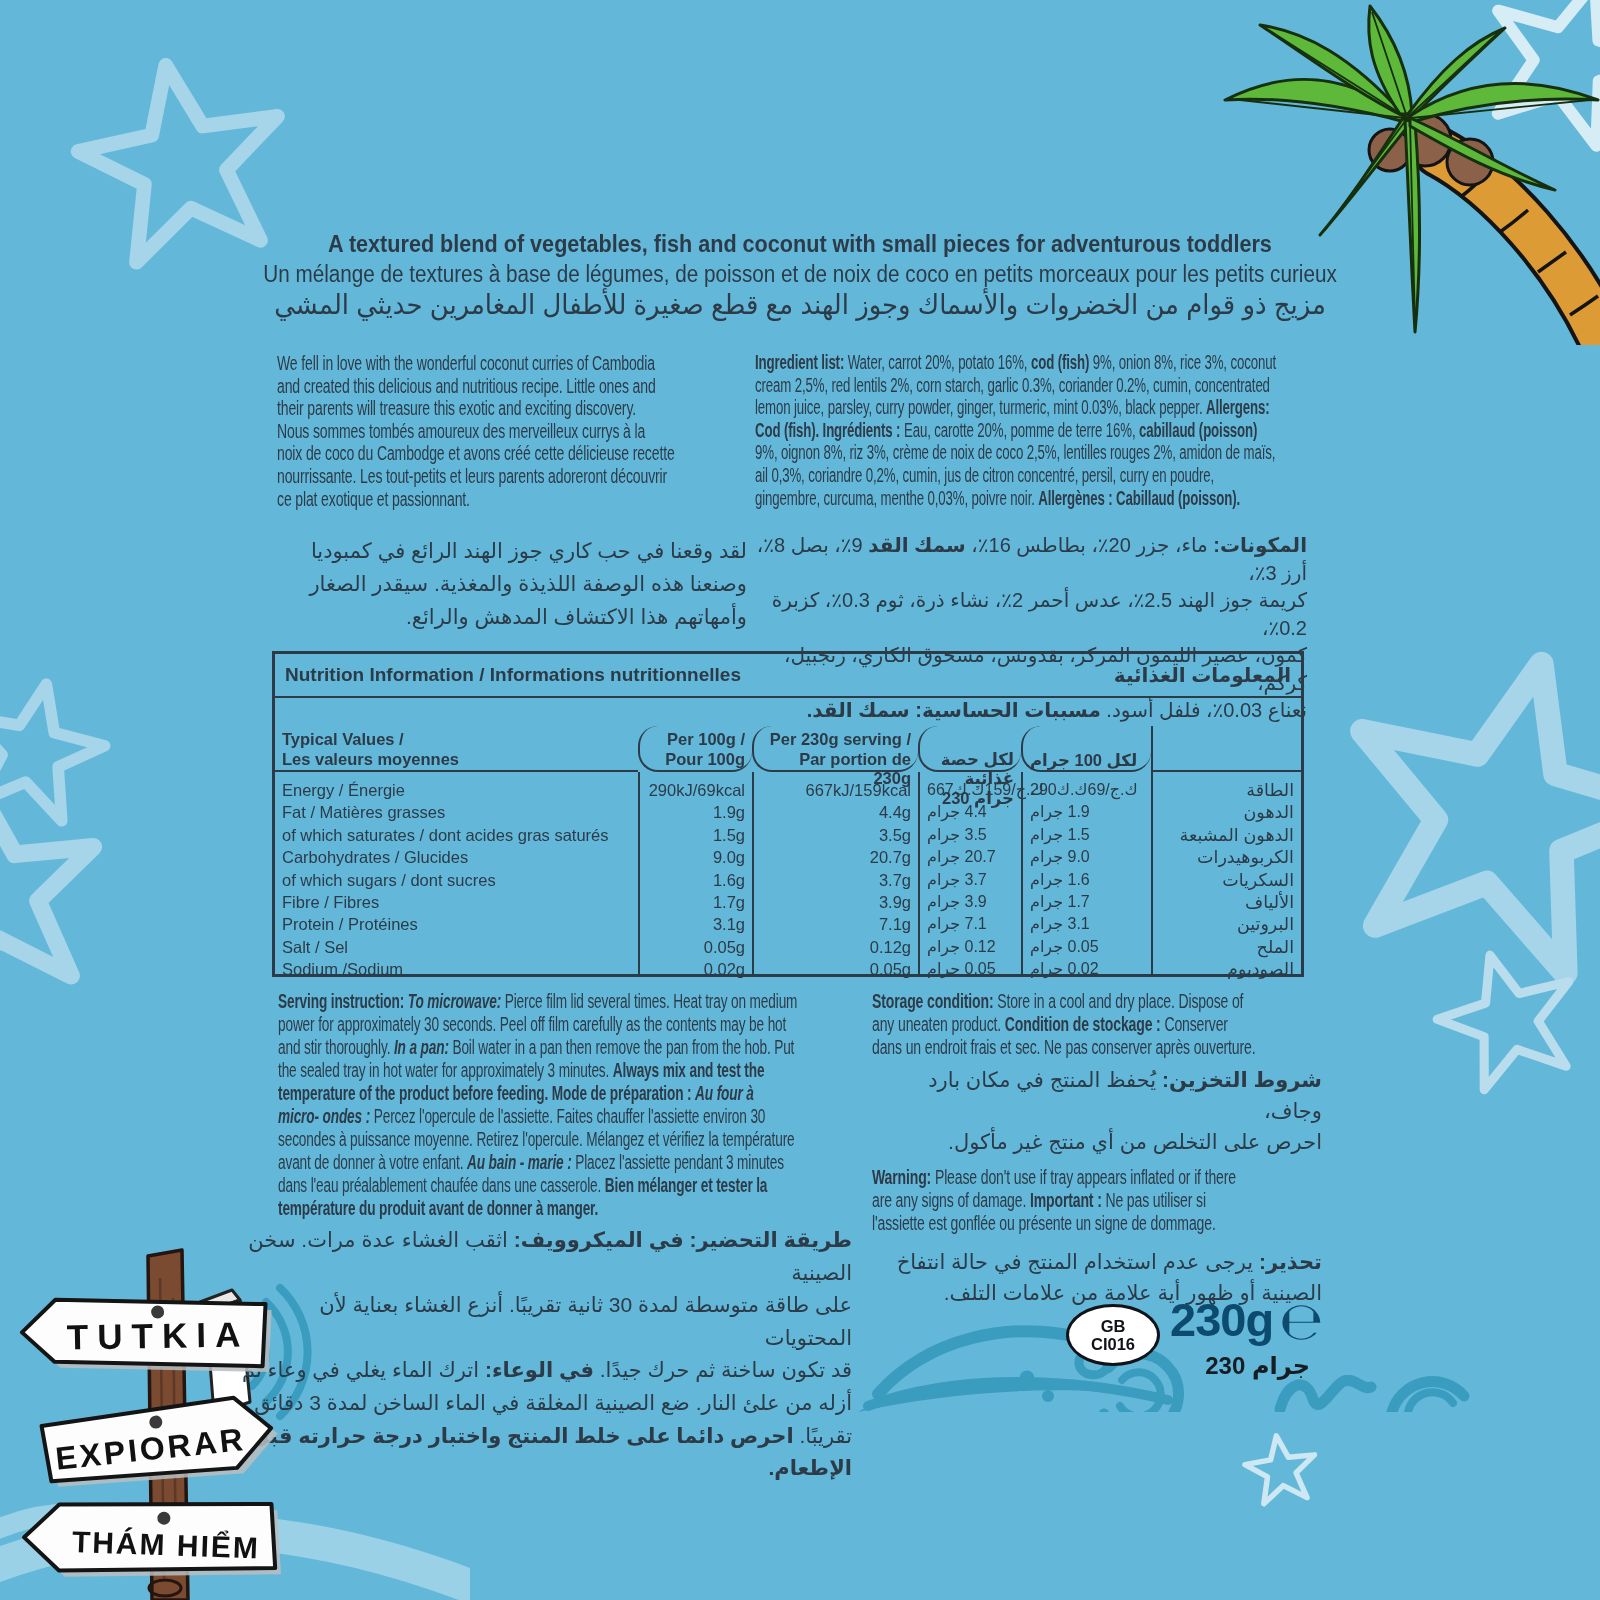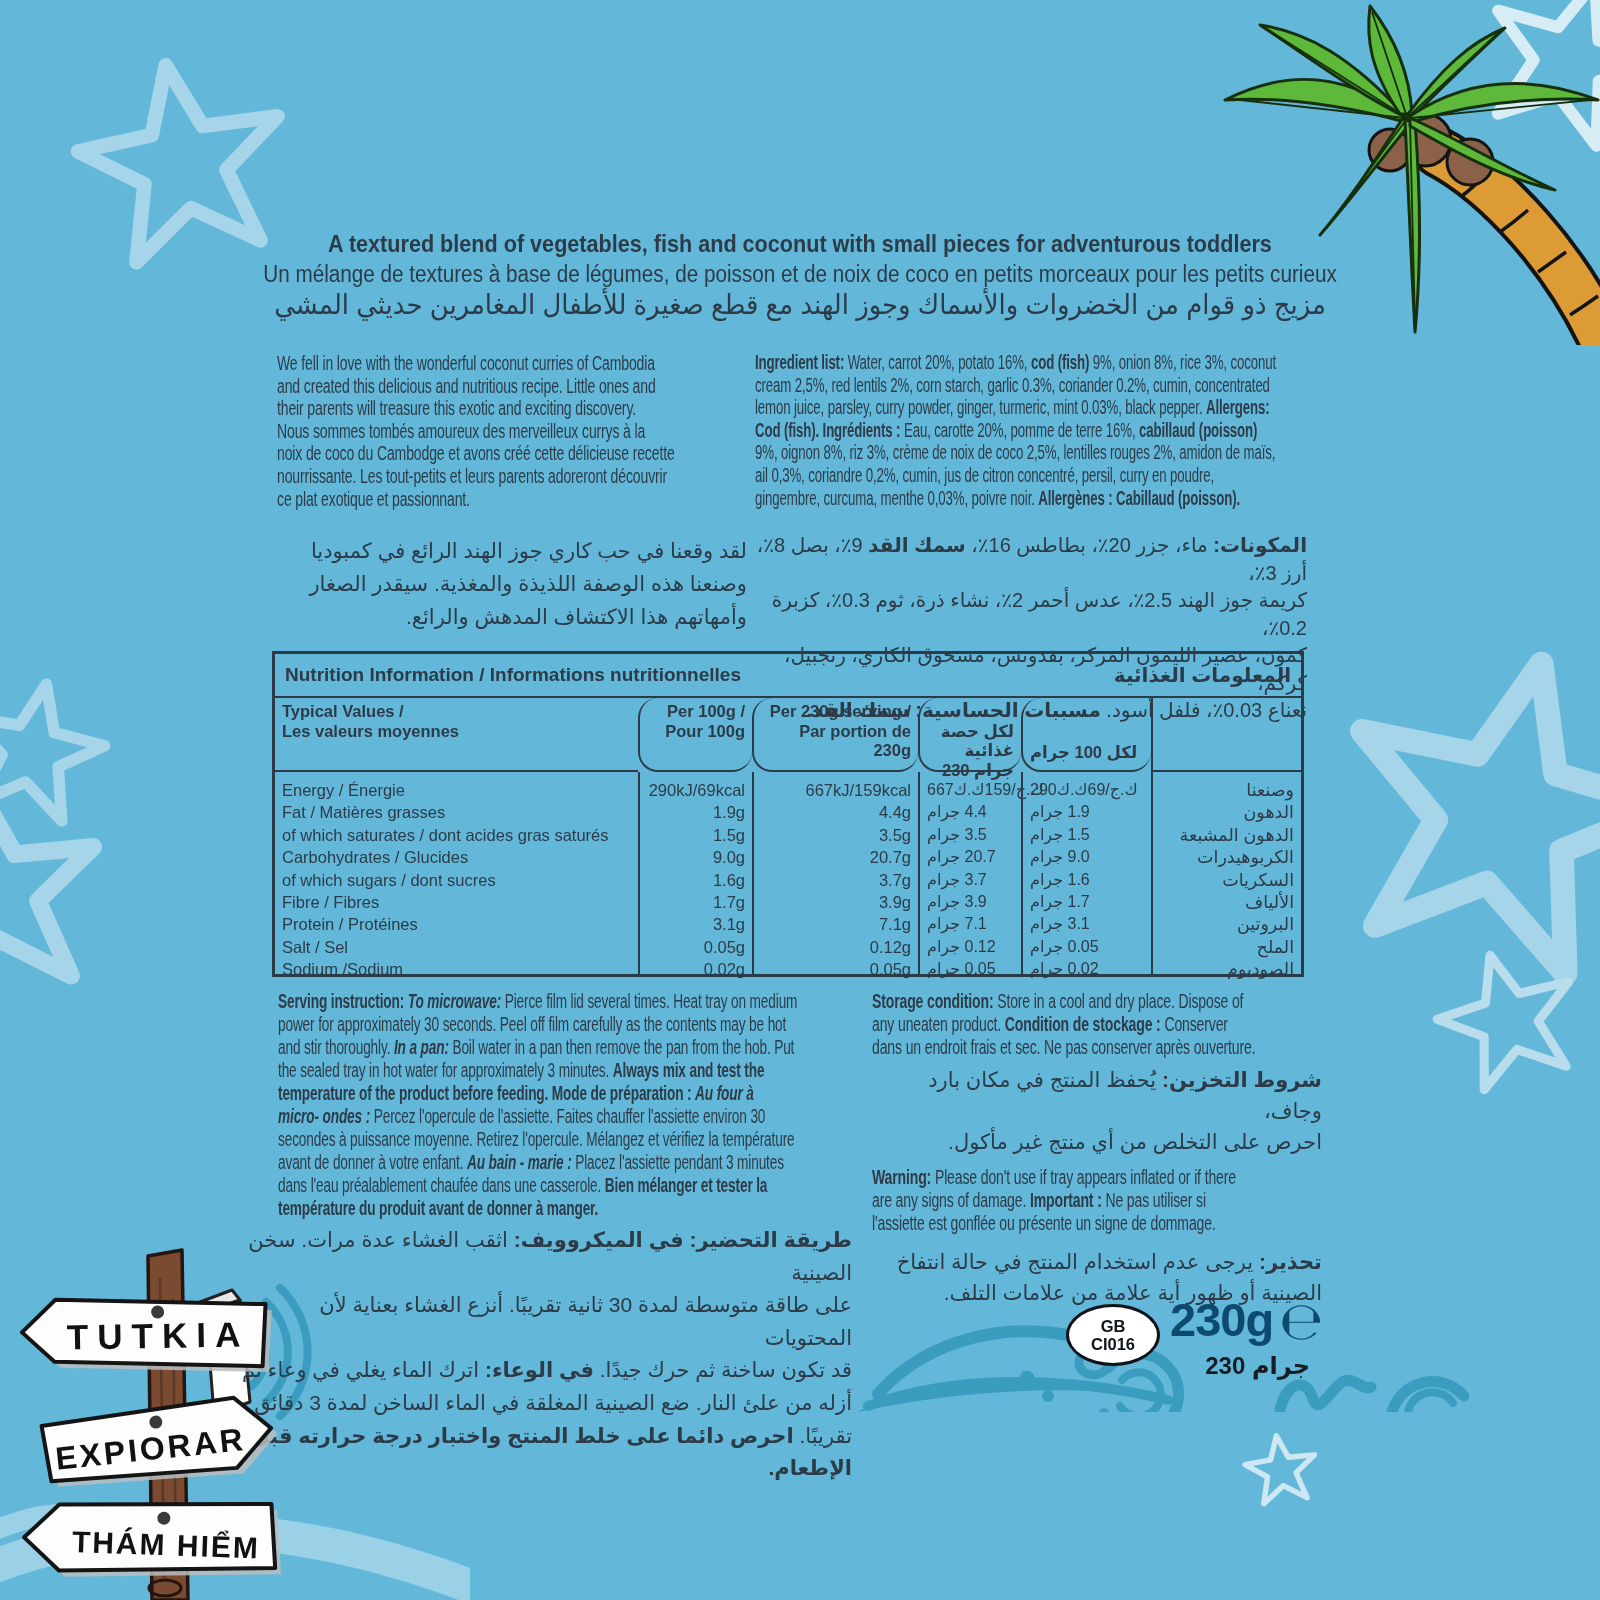--- a/index.html
+++ b/index.html
@@ -14,23 +14,23 @@
   .title{left:0;width:1600px;text-align:center;transform-origin:800px 0;transform:scaleX(.9);}
   
   .ntable{left:272px;top:651px;width:1032px;border:3px solid var(--ink);box-sizing:border-box;}
   .nt-title{display:flex;justify-content:space-between;align-items:center;height:44px;
             border-bottom:2.5px solid var(--ink);padding:15px 10px;box-sizing:border-box;}
   .nt-title-left{font-weight:700;font-size:19px;}
   .nt-title-right{font-weight:700;font-size:20px;direction:rtl;}
   .nt-grid{display:grid;grid-template-columns:363px 114px 166px 103px 130px 150px;
            grid-template-rows:74px;grid-auto-rows:22.4px;}
   .hc{font-weight:700;font-size:16.5px;line-height:19.5px;padding:4px 7px;box-sizing:border-box;
-      white-space:pre-line;border-bottom:2.5px solid var(--ink);}
+      white-space:pre-line;border-bottom:2.5px solid var(--ink);margin-top:28px;}
   .hc.r{text-align:right;border-radius:20px;}
-  .hc.bot{display:flex;align-items:flex-end;justify-content:flex-end;padding-bottom:8px;}
+  .hc.bot{display:flex;align-items:flex-end;justify-content:flex-end;padding-bottom:0;}
   .bl{border-left:2.5px solid var(--ink);}
   .dc{font-size:16.5px;line-height:22.4px;padding:7px 7px;box-sizing:border-box;overflow:visible;}
   .dc.c2,.dc.c3{text-align:right;}
   .dc.c4,.dc.c5{text-align:left;font-size:16px;}
   .dc.c6{text-align:right;font-size:17.5px;direction:rtl;}
   .hc4l2{direction:ltr;text-align:right;display:block;}
   
   .badge{left:1066px;top:1304px;width:88px;height:56px;background:#fff;border:3.5px solid #101418;
          border-radius:50%;display:flex;flex-direction:column;align-items:center;justify-content:center;
          color:#101418;font-weight:700;font-size:16.5px;line-height:18px;}
@@ -167,21 +167,21 @@
         <span>لكل حصة غذائية</span>
         <span class="hc4l2">230 جرام</span>
       </div>
       <div class="hc r bl bot" dir="rtl">لكل 100 جرام</div>
       <div class="hc bl"></div>
     <div class="dc c1">Energy / Énergie</div>
         <div class="dc c2 bl">290kJ/69kcal</div>
         <div class="dc c3 bl">667kJ/159kcal</div>
         <div class="dc c4 bl" dir="ltr">667ك.ج/159ك.ك</div>
         <div class="dc c5 bl" dir="ltr">290ك.ج/69ك.ك</div>
-        <div class="dc c6 bl" dir="rtl">وصنعنا</div>
+        <div class="dc c6 bl" dir="rtl">الطاقة</div>
         <div class="dc c1">Fat / Matières grasses</div>
         <div class="dc c2 bl">1.9g</div>
         <div class="dc c3 bl">4.4g</div>
         <div class="dc c4 bl" dir="rtl">4.4 جرام</div>
         <div class="dc c5 bl" dir="rtl">1.9 جرام</div>
         <div class="dc c6 bl" dir="rtl">الدهون</div>
         <div class="dc c1">of which saturates / dont acides gras saturés</div>
         <div class="dc c2 bl">1.5g</div>
         <div class="dc c3 bl">3.5g</div>
         <div class="dc c4 bl" dir="rtl">3.5 جرام</div>

